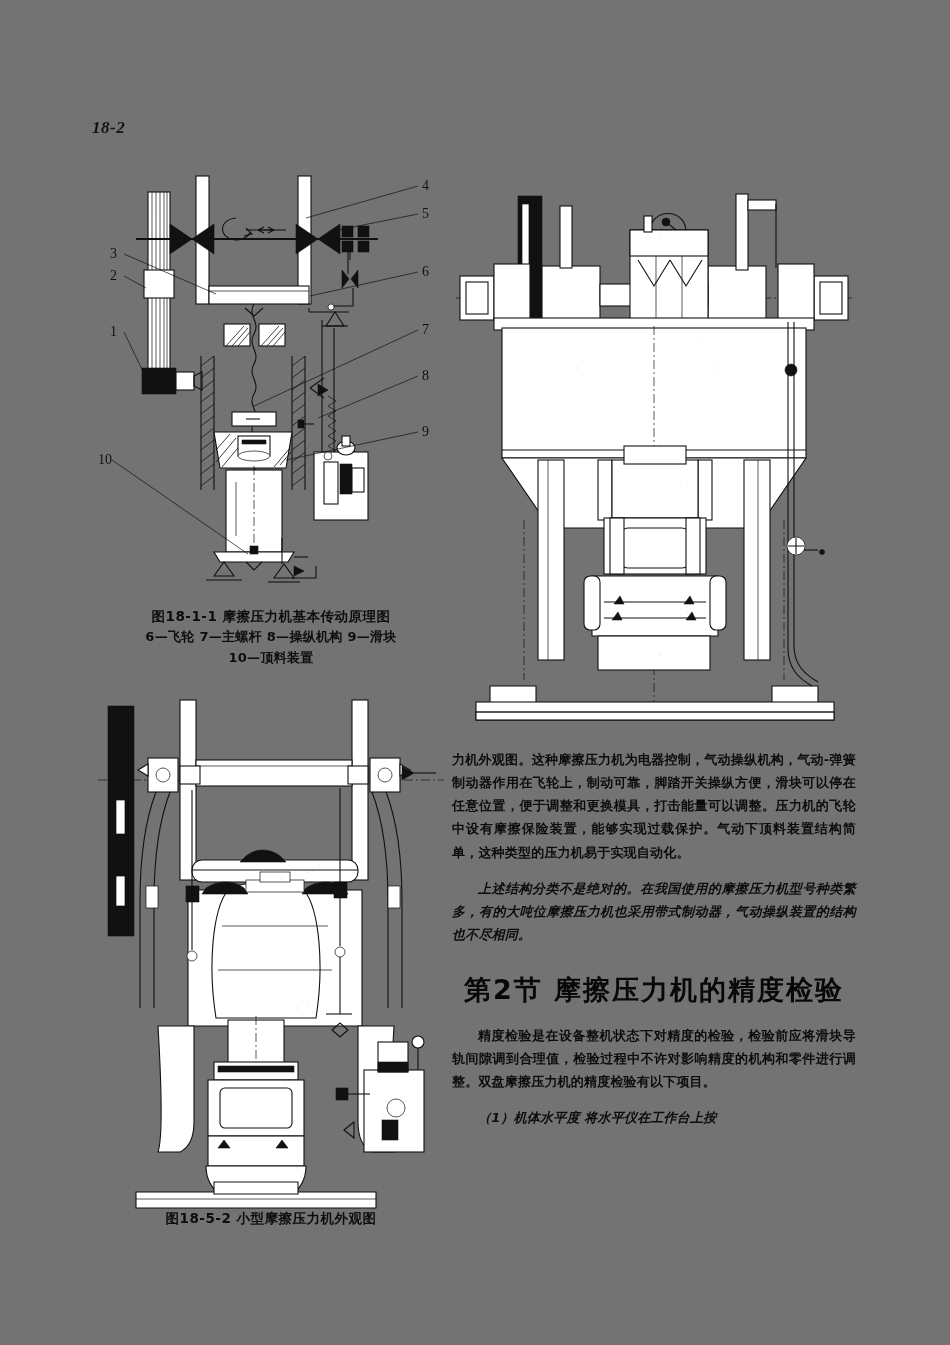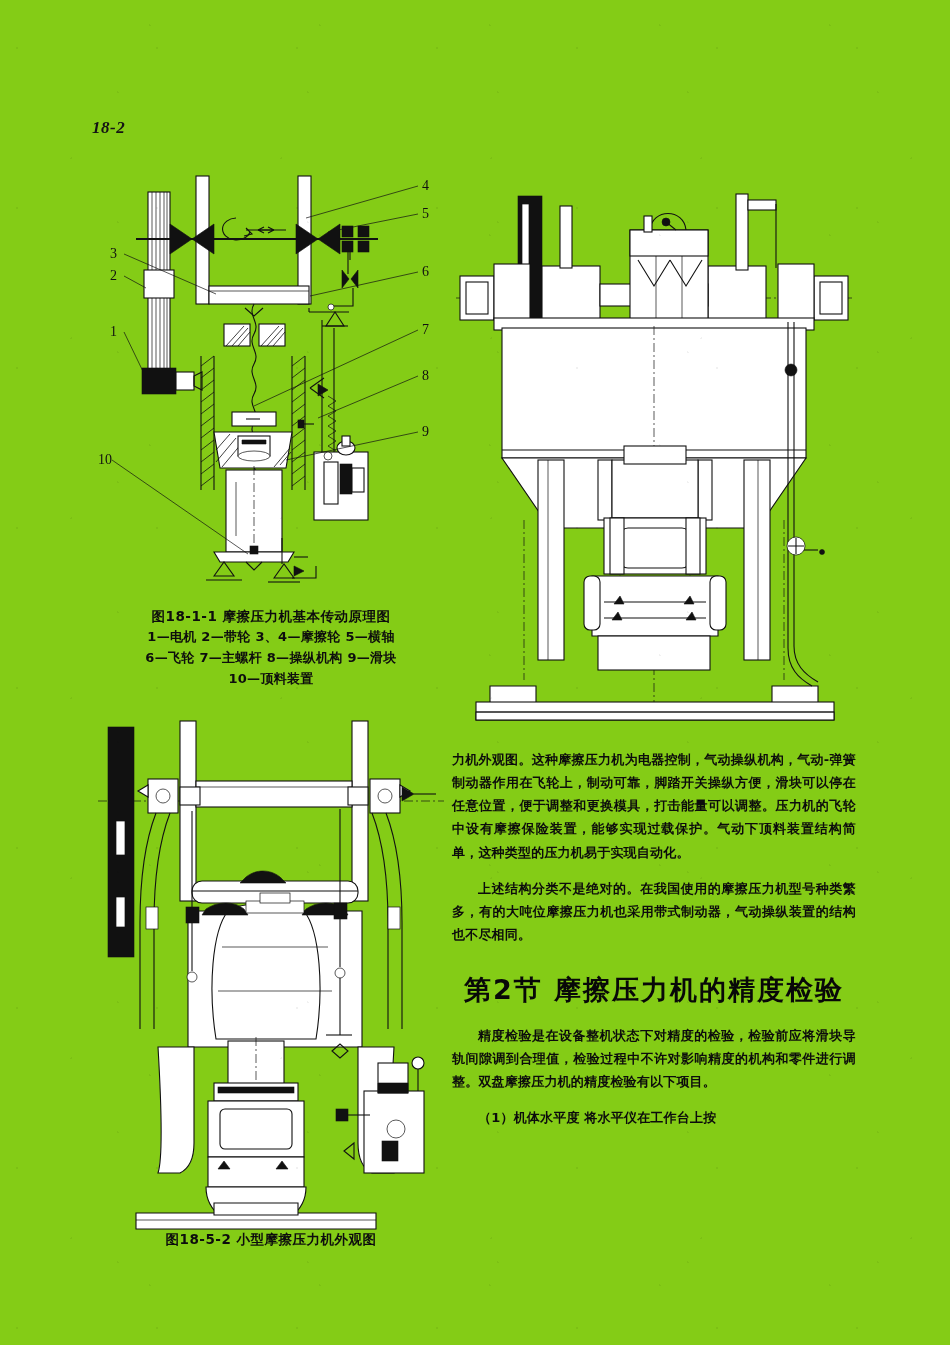--- a/index.html
+++ b/index.html
@@ -6,21 +6,21 @@
   body{
     width:950px;height:1345px;
     background:#ffffff;
     font-family:"Liberation Serif","DejaVu Serif",serif;
     color:#111;
     position:relative;
     overflow:hidden;
   }
   .page{
     position:absolute;inset:0;
-    background:#84cc16;
+    background:#737373;
   }
   
   .grain{
     position:absolute;inset:0;
     pointer-events:none;
     opacity:.05;
     background:
       radial-gradient(circle at 12% 30%, #000 0 1px, transparent 1px),
       radial-gradient(circle at 62% 71%, #000 0 1px, transparent 1px),
       radial-gradient(circle at 88% 12%, #000 0 1px, transparent 1px),
@@ -68,21 +68,21 @@
   .body-text.indent{text-indent:2em;}
   .section-head{
     text-align:center;
     font-family:"DejaVu Sans","Liberation Sans",sans-serif;
     font-weight:700;
     font-size:27px;
     letter-spacing:2px;
     margin:26px 0 16px 0;
     color:#080808;
   }
-  .mt12{margin-top:12px;}
+  .mt12{margin-top:12px;font-style:italic;}
   .mt18{margin-top:18px;}
 
   svg{display:block;}
   .ln{stroke:#111;fill:none;stroke-width:1.1;}
   .ln-t{stroke:#111;fill:none;stroke-width:.7;}
   .ln-h{stroke:#111;fill:none;stroke-width:2.1;}
   .fillk{fill:#111;stroke:#111;stroke-width:.6;}
   .fillw{fill:#fff;stroke:#111;stroke-width:1.1;}
   .fillw-t{fill:#fff;stroke:#111;stroke-width:.7;}
   .dash{stroke:#111;fill:none;stroke-width:.7;stroke-dasharray:9 3 2 3;}
@@ -292,21 +292,20 @@
         <text class="calloutnum" x="326" y="58">5</text>
         <text class="calloutnum" x="326" y="116">6</text>
         <text class="calloutnum" x="326" y="174">7</text>
         <text class="calloutnum" x="326" y="220">8</text>
         <text class="calloutnum" x="326" y="276">9</text>
         <text class="calloutnum" x="2" y="304">10</text>
       </svg>
 
       <div class="fig-caption">图18-1-1  摩擦压力机基本传动原理图</div>
       <div class="fig-legend">
-        <div>1—电机   2—带轮    3、4—摩擦轮    5—横轴</div>
         <div>6—飞轮   7—主螺杆   8—操纵机构   9—滑块</div>
         <div>10—顶料装置</div>
       </div>
     </div>
 
     <div class="figwrap" style="margin-top:22px;">
       <svg width="350" height="520" viewBox="0 0 350 520">
 
         <g>
           <rect class="fillk" x="12" y="16" width="26" height="230"></rect>

